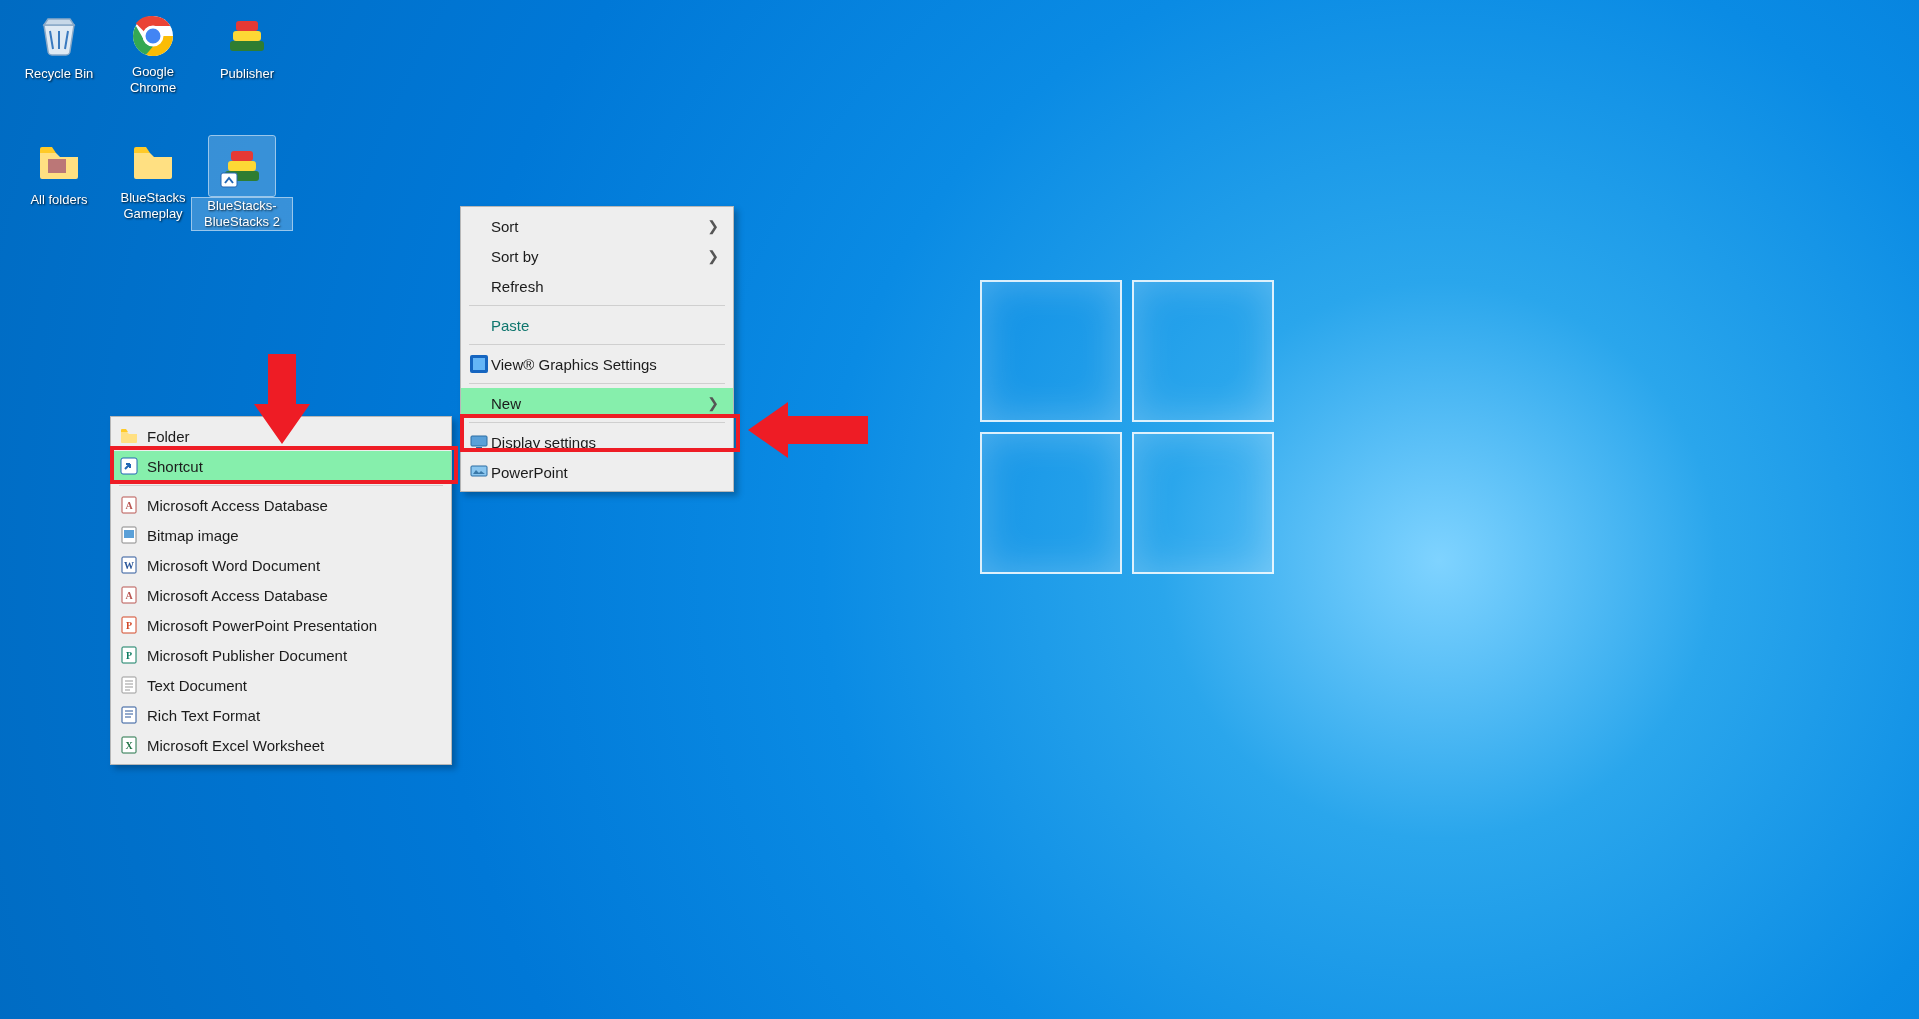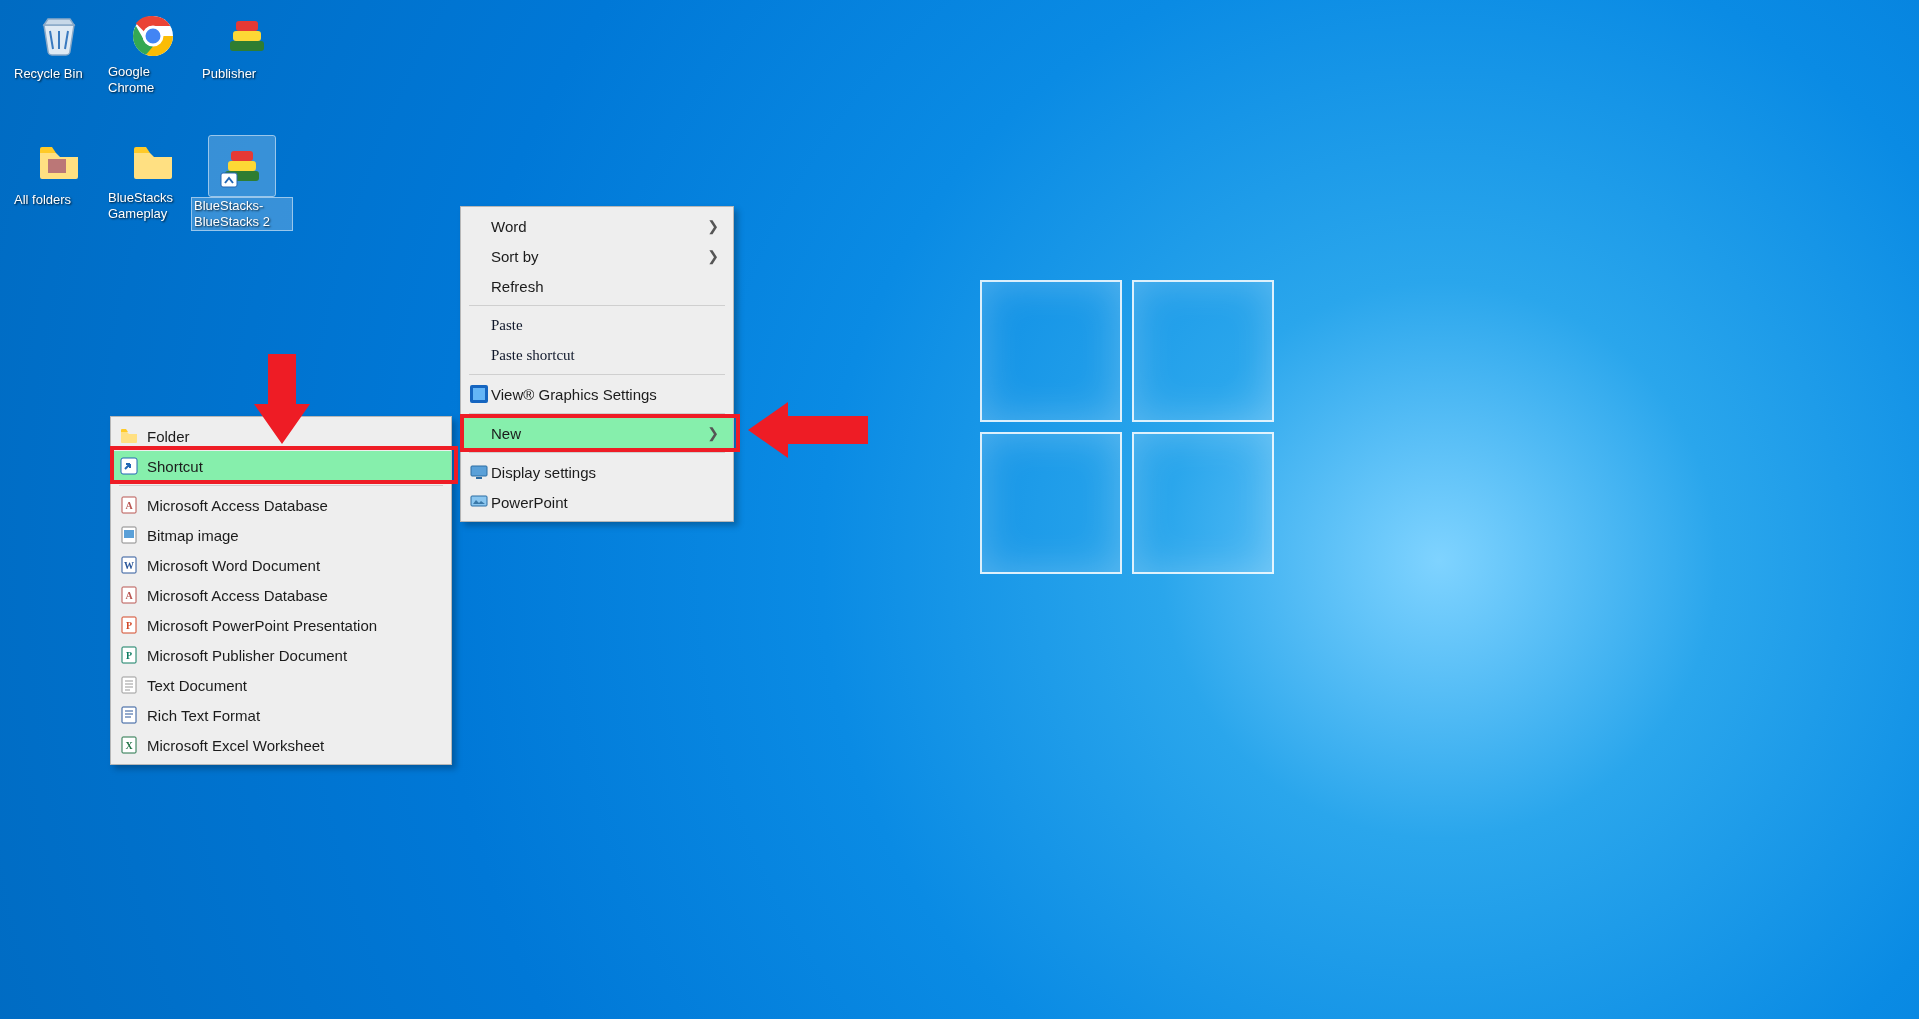--- a/index.html
+++ b/index.html
@@ -23,42 +23,42 @@
     box-shadow:inset 0 0 40px rgba(255,255,255,.25);
   }
   .win-logo .tl{left:0;top:0;width:138px;height:138px;}
   .win-logo .tr{left:152px;top:0;width:138px;height:138px;}
   .win-logo .bl{left:0;top:152px;width:138px;height:138px;}
   .win-logo .br{left:152px;top:152px;width:138px;height:138px;}
 
   
   .desktop{position:absolute;inset:0;}
   .dicon{
-    position:absolute;width:94px;cursor:default;
+    position:absolute;width:94px;text-align:center;cursor:default;
   }
   .dicon .glyph{width:58px;height:52px;margin:0 auto 2px;display:flex;align-items:center;justify-content:center;}
   .dicon .lbl{
     color:#fff;font-size:13px;line-height:16px;text-shadow:1px 1px 2px rgba(0,0,0,.8);
     display:inline-block;padding:0 2px;
   }
   .dicon.selected .glyph{background:rgba(255,255,255,.22);outline:1px solid rgba(255,255,255,.6);padding:4px;border-radius:2px;}
   .dicon.selected .lbl{background:rgba(255,255,255,.22);outline:1px solid rgba(255,255,255,.6);}
 
   
   .menu{
     position:absolute;background:#eeeeee;border:1px solid #b7b7b7;
     box-shadow:4px 4px 6px rgba(0,0,0,.25);
     padding:4px 0;
   }
   .menu .row{
     display:flex;align-items:center;height:30px;padding:0 14px 0 36px;
     position:relative;white-space:nowrap;color:#1b1b1b;
   }
   .menu .row.hover{background:#86efac;}
-  .menu .row.disabled{color:#0f172a;font-family:Liberation Serif, serif;}
+  .menu .row.disabled{color:#0f766e;}
   .menu .row .arrow{margin-left:auto;font-size:14px;color:#555;}
   .menu .row .shortcut{margin-left:auto;color:#444;font-size:14px;}
   .menu .row .ic{
     position:absolute;left:8px;top:5px;width:20px;height:20px;display:flex;align-items:center;justify-content:center;
   }
   .menu hr{border:none;border-top:1px solid #cfcfcf;margin:4px 8px;}
   .menu.main{left:460px;top:206px;width:272px;}
   .menu.main .row{padding-left:30px;}
   .menu.sub{left:110px;top:416px;width:340px;}
 
@@ -151,36 +151,33 @@
           <path d="M6 40l4-5 4 5" fill="none" stroke="#2367b5" stroke-width="2"></path>
         </svg>
     </div>
     <span class="lbl">BlueStacks-BlueStacks 2</span>
   </div>
 
 </div>
 
 <div class="menu main">
   <div class="row">
-    <span>Word</span>
+    <span>Sort</span>
     <span class="arrow">❯</span>
   </div>
   <div class="row">
     <span>Sort by</span>
     <span class="arrow">❯</span>
   </div>
   <div class="row">
     <span>Refresh</span>
   </div>
   <hr>
   <div class="row disabled">
     <span>Paste</span>
-  </div>
-  <div class="row disabled">
-    <span>Paste shortcut</span>
   </div>
   <hr>
   <div class="row">
     <span class="ic">
       <svg class="fi" viewBox="0 0 18 18">
           <rect width="18" height="18" rx="2" fill="#1565c0"></rect>
           <rect x="3" y="3" width="12" height="12" fill="#64b5f6"></rect>
         </svg>
     </span>
     <span>View® Graphics Settings</span>

